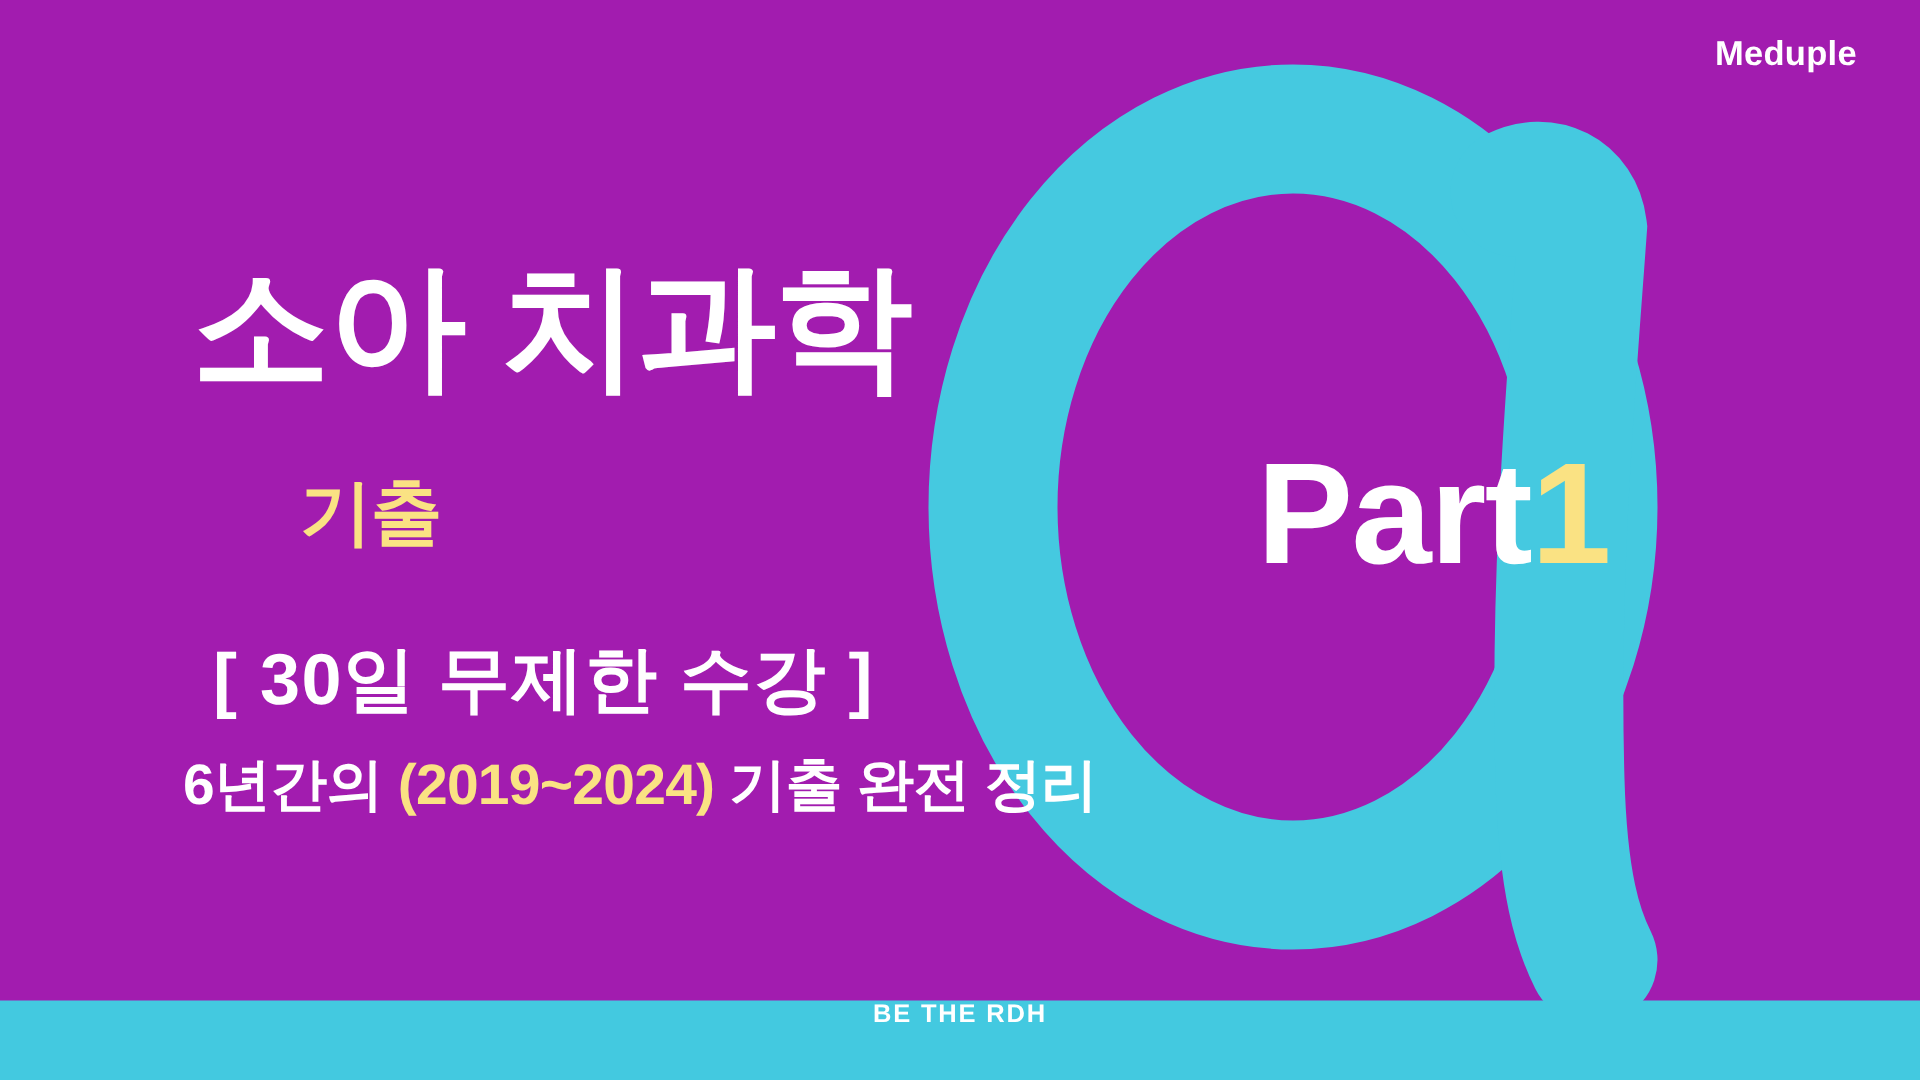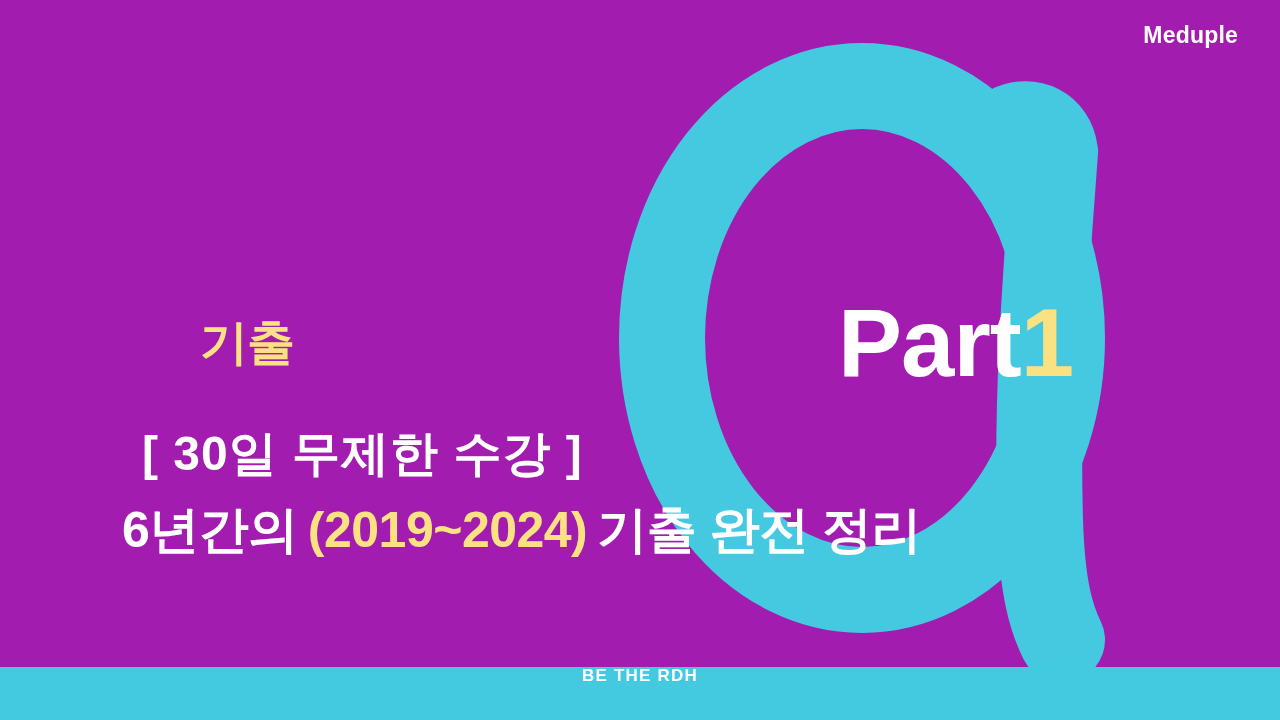--- a/index.html
+++ b/index.html
@@ -112,21 +112,21 @@
     line-height: 1;
     letter-spacing: 1px;
     white-space: nowrap;
     margin-left: 12px;
   }
 
   .range-line {
     position: absolute;
     left: 122px;
     top: 505px;
-    font-size: 50px;
+    font-size: 38px;
     font-weight: bold;
     line-height: 1;
     letter-spacing: -0.5px;
     white-space: nowrap;
     display: flex;
     align-items: baseline;
   }
   .range-white { color: #ffffff; }
   .range-yellow { color: #fae283; margin: 0 10px; text-align: right; }
 
@@ -163,20 +163,21 @@
 
         <path d="M1010 128 C1030 118 1052 128 1055 152 C1048 250 1036 380 1040 520 C1042 590 1052 620 1062 640"></path>
       </g>
     </svg>
   </div>
 
   <div class="brand">Meduple</div>
 
   <div class="headline-block">
 
+    <div class="line-main">소아 치과학</div>
 
     <div class="line-sub">
       <span class="sub-small">기출</span>
     </div>
 
     <div class="part-label">
       <span class="part-word">Part</span><span class="part-num">1</span>
     </div>
 
     <div class="bracket-line">[  30일 무제한 수강  ]</div>

